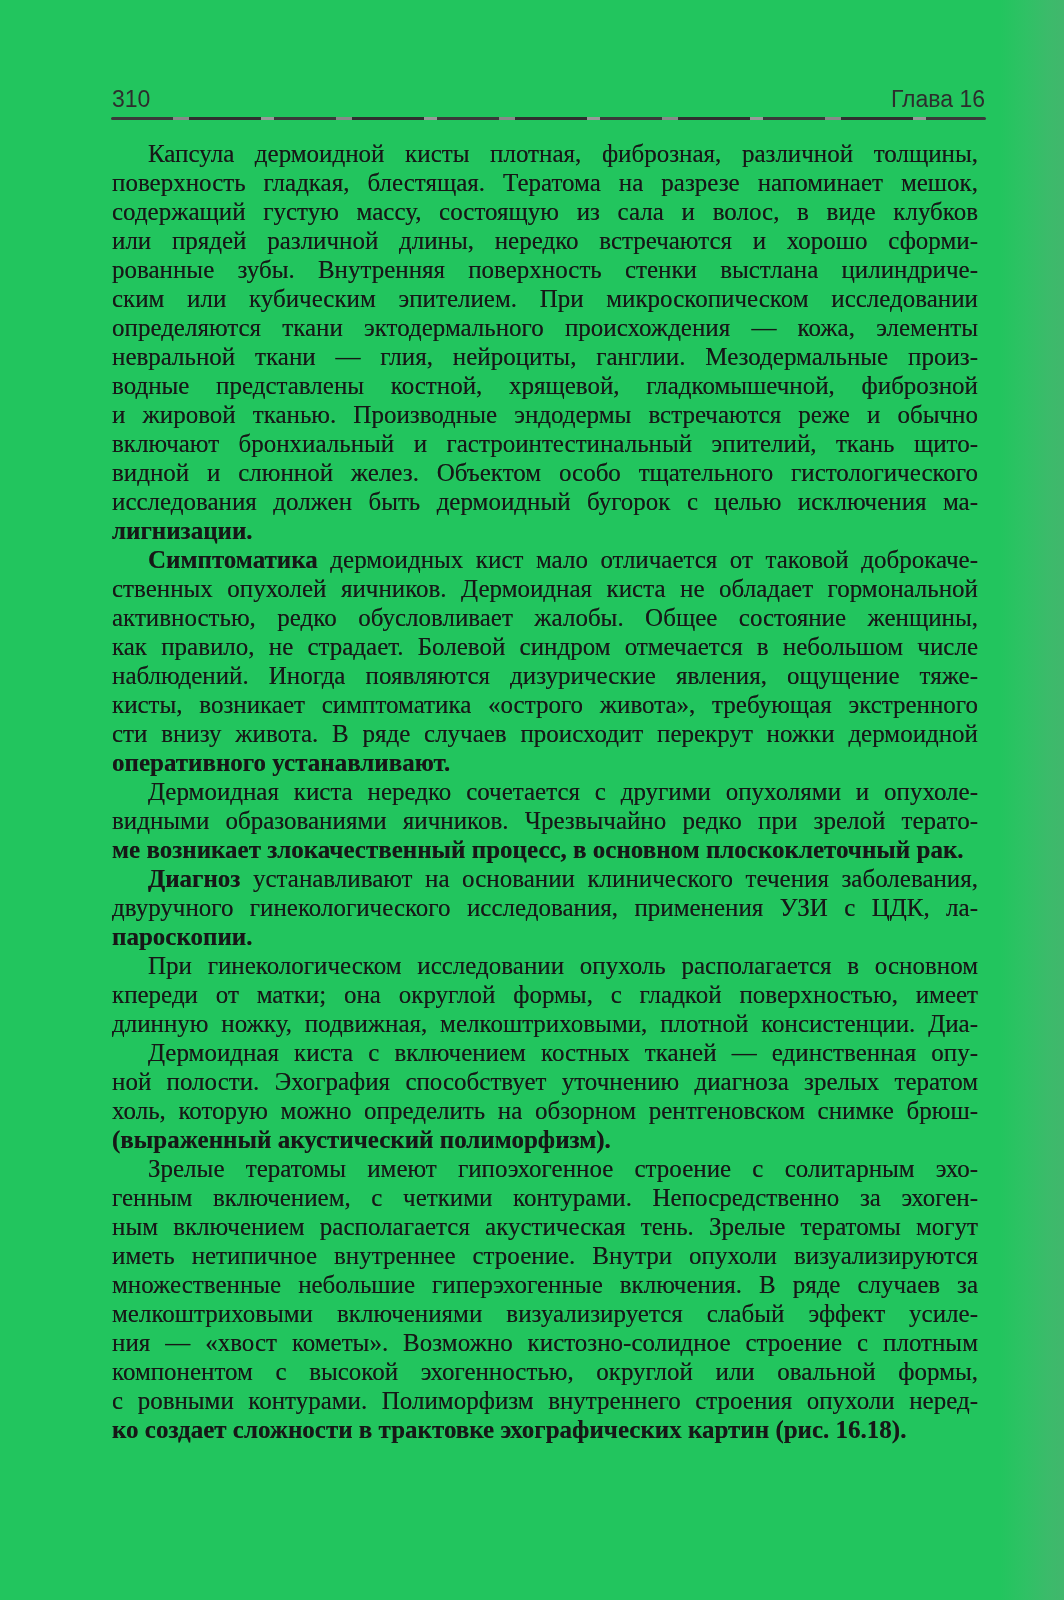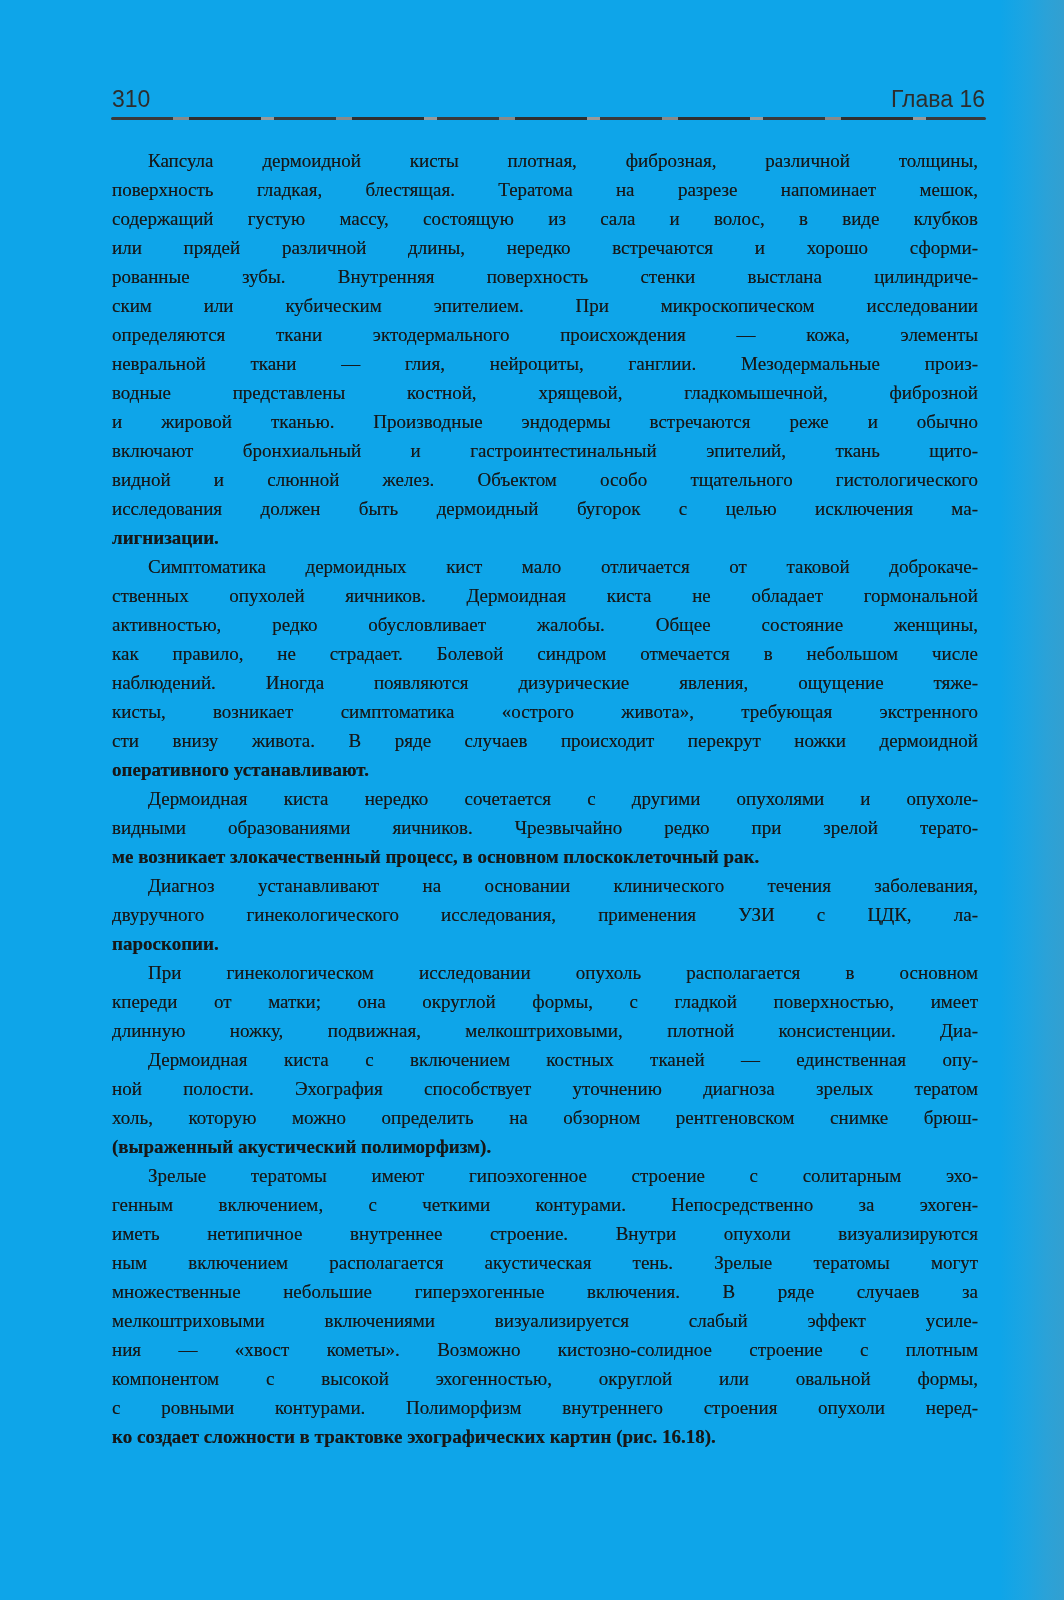--- a/index.html
+++ b/index.html
@@ -1,20 +1,20 @@
 <!DOCTYPE html>
 <html><head>
 <meta charset="utf-8">
 <style>
   html, body { margin: 0; padding: 0; background: #ffffff; }
   .page {
     position: relative;
     width: 1064px;
     height: 1600px;
-    background: #0ea5e9;
+    background: #22c55e;
     overflow: hidden;
     font-family: "Liberation Serif", serif;
   }
   .edge-shadow {
     position: absolute;
     top: 0; right: 0;
     width: 64px; height: 100%;
     background: linear-gradient(90deg,
       rgba(160,160,160,0) 0%,
       rgba(160,160,160,0.10) 40%,
@@ -41,34 +41,33 @@
       #3a3a3a 0px, #3a3a3a 62px,
       #8a8a8a 62px, #8a8a8a 78px,
       #2f2f2f 78px, #2f2f2f 150px,
       #9a9a9a 150px, #9a9a9a 163px);
     border-radius: 2px;
   }
   .content {
     position: absolute;
     left: 112px; top: 139px;
     width: 866px;
-    font-size: 19px;
+    font-size: 25px;
     line-height: 29px;
     color: #171717;
     text-shadow: 0 0 0.5px rgba(20,20,20,0.55);
-    margin-top: 7px;
   }
   .pline {
     text-align: justify;
     text-align-last: justify;
     white-space: normal;
   }
   .pline.first { text-indent: 36px; }
   .pline.last  { text-align-last: left; font-weight: bold; }
-  .lead { font-weight: normal; }
+  .lead { font-weight: bold; }
 </style>
 </head>
 <body>
 
 <div class="page">
 
   <div class="running-header">
     <span>310</span>
     <span>Глава 16</span>
   </div>
@@ -125,22 +124,22 @@
     <div>
       <div class="pline first">Дермоидная киста с включением костных тканей — единственная опу-</div>
       <div class="pline">ной полости. Эхография способствует уточнению диагноза зрелых тератом</div>
       <div class="pline">холь, которую можно определить на обзорном рентгеновском снимке брюш-</div>
       <div class="pline last">(выраженный акустический полиморфизм).</div>
     </div>
 
     <div>
       <div class="pline first">Зрелые тератомы имеют гипоэхогенное строение с солитарным эхо-</div>
       <div class="pline">генным включением, с четкими контурами. Непосредственно за эхоген-</div>
+      <div class="pline">ным включением располагается акустическая тень. Зрелые тератомы могут</div>
       <div class="pline">иметь нетипичное внутреннее строение. Внутри опухоли визуализируются</div>
-      <div class="pline">ным включением располагается акустическая тень. Зрелые тератомы могут</div>
       <div class="pline">множественные небольшие гиперэхогенные включения. В ряде случаев за</div>
       <div class="pline">мелкоштриховыми включениями визуализируется слабый эффект усиле-</div>
       <div class="pline">ния — «хвост кометы». Возможно кистозно-солидное строение с плотным</div>
       <div class="pline">компонентом с высокой эхогенностью, округлой или овальной формы,</div>
       <div class="pline">с ровными контурами. Полиморфизм внутреннего строения опухоли неред-</div>
       <div class="pline last">ко создает сложности в трактовке эхографических картин (рис. 16.18).</div>
     </div>
 
   </div>
 

